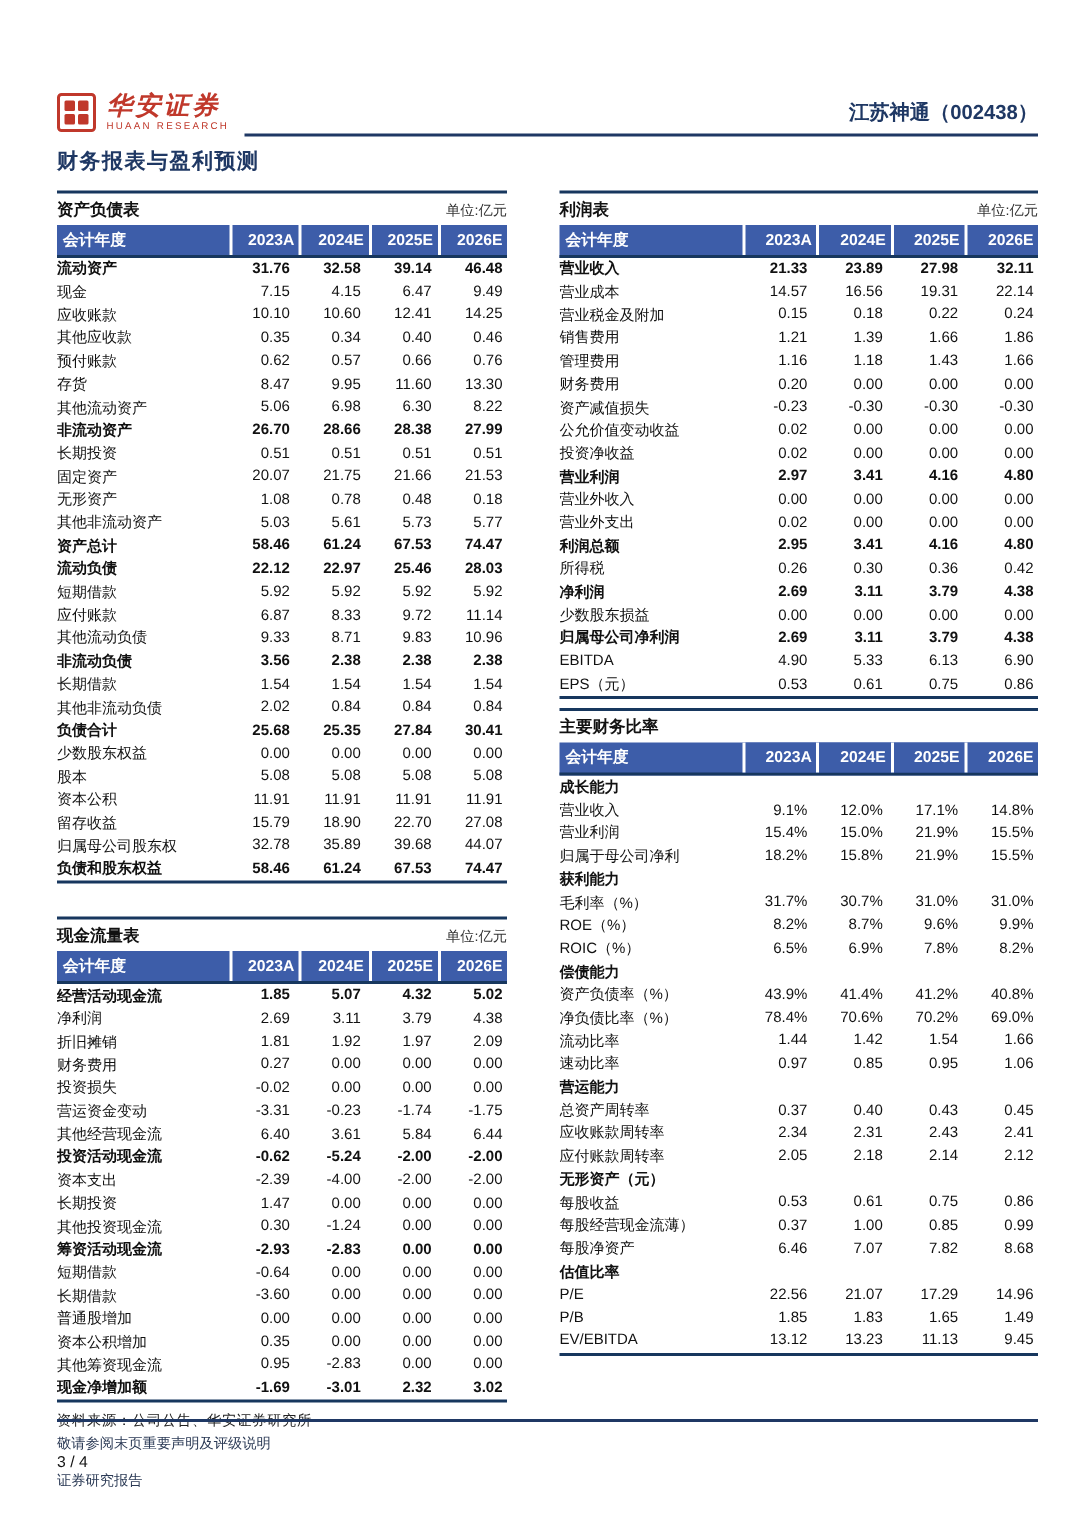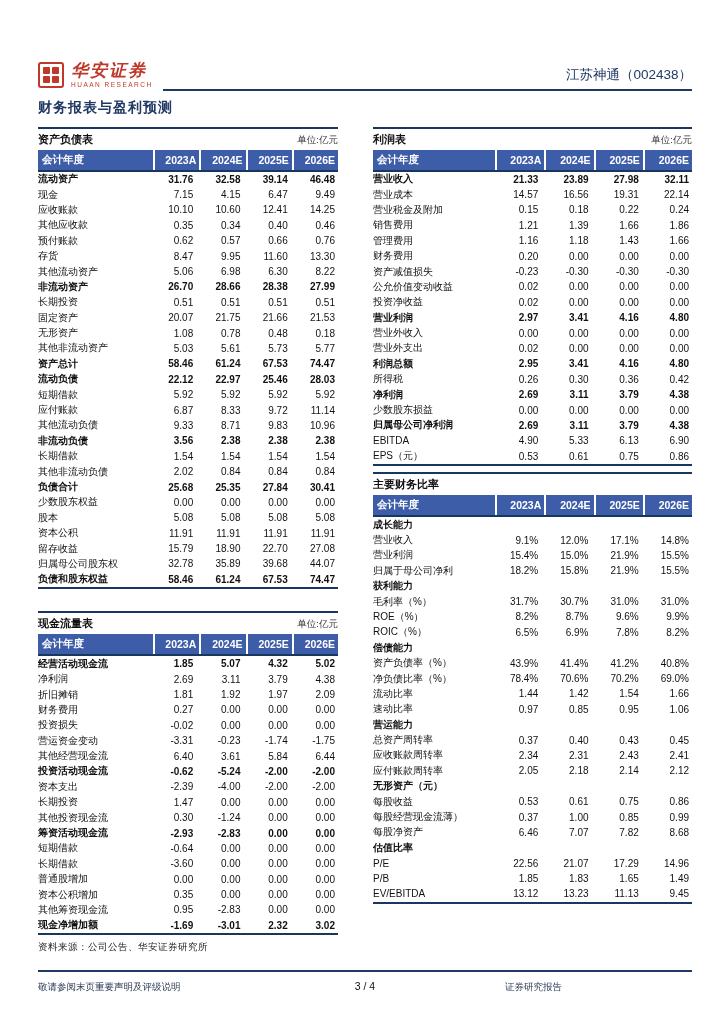--- a/index.html
+++ b/index.html
@@ -14,21 +14,21 @@
   .hdr{display:flex;align-items:flex-end;}
   .logo-block{display:flex;align-items:center;gap:7px;padding-bottom:2px;margin-right:10px;}
   .seal{width:26px;height:26px;border:2px solid #c0382b;border-radius:3px;
         display:grid;grid-template-columns:1fr 1fr;grid-template-rows:1fr 1fr;gap:2px;padding:3px;box-sizing:border-box;}
   .seal span{background:#c0382b;border-radius:1px;}
   .brand{display:flex;flex-direction:column;line-height:1;}
   .brand-cn{font-family:"Liberation Serif","DejaVu Serif",serif;font-style:italic;
             font-weight:bold;color:#c0382b;font-size:17px;letter-spacing:2px;}
   .brand-en{color:#c0392b;font-size:6.5px;letter-spacing:1.5px;margin-top:3px;}
   .hdr-right{flex:1;border-bottom:2px solid #1f3864;text-align:right;padding-bottom:5px;}
-  .stock-name{color:#1f3864;font-weight:normal;font-size:13.5px;}
+  .stock-name{color:#1f3864;font-weight:bold;font-size:13.5px;}
 
   .page-title{color:#1f3864;font-weight:bold;font-size:14px;margin:8px 0 10px 0;letter-spacing:1px;}
 
   
   .cols{display:flex;gap:35px;align-items:flex-start;}
   .col-left{width:300px;}
   .col-right{width:319px;}
 
   
   .tbl{border-top:2px solid #17375e;}
@@ -49,21 +49,21 @@
   .trow.thead .tval{border-left:2px solid #ffffff;align-self:stretch;display:flex;
                     align-items:center;justify-content:flex-end;background:#3d5da9;}
 
   .src-note{font-size:9.5px;color:#222;margin-top:6px;letter-spacing:0.5px;}
   .gap{height:22px;}
   .gap-sm{height:6px;}
 
   
   .footer{position:absolute;left:38px;right:32px;bottom:30px;
           border-top:2px solid #1f3864;padding-top:8px;
-          display:flex;align-items:baseline;font-size:9.5px;color:#2b3a55;}
+          display:flex;align-items:baseline;font-size:9.5px;color:#2b3a55;flex-direction:column;}
   .foot-left{flex:1;text-align:left;}
   .foot-center{flex:0 0 auto;font-size:10.5px;color:#111;}
   .foot-right{flex:1;text-align:center;}
 </style>
 </head>
 <body>
 
 <div class="page">
 
   <div class="hdr">

